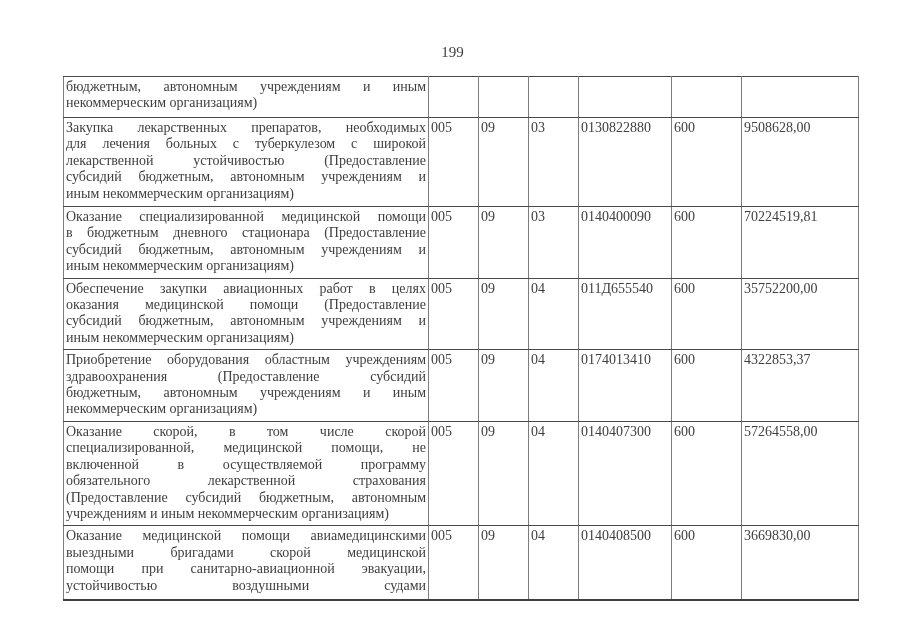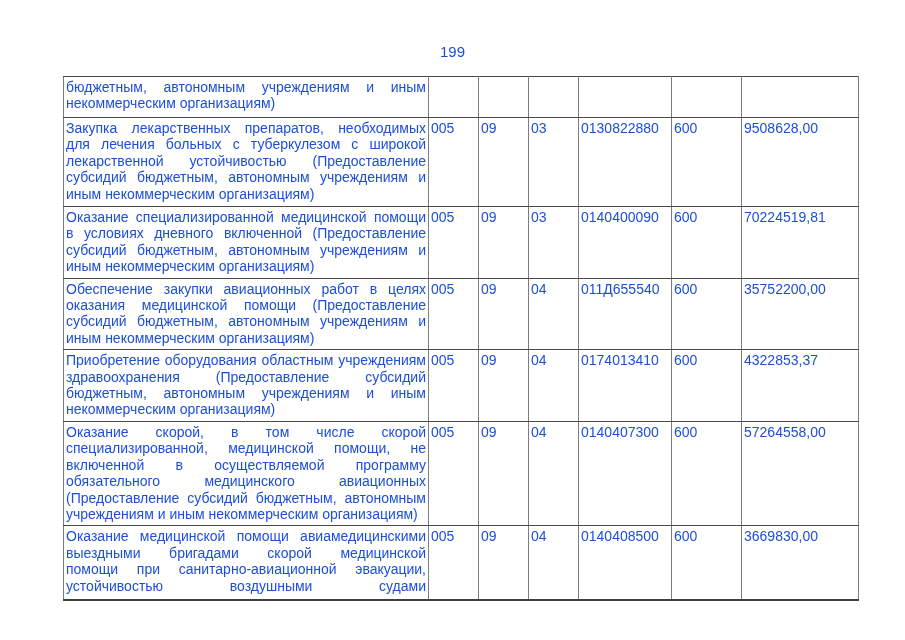--- a/index.html
+++ b/index.html
@@ -5,22 +5,22 @@
   html, body {
     margin: 0;
     padding: 0;
     background: #ffffff;
   }
   .page {
     position: relative;
     width: 905px;
     height: 640px;
     background: #ffffff;
-    font-family: Liberation Sans, sans-serif;
-    color: #1d4ed8;
+    font-family: Liberation Serif, serif;
+    color: #404040;
     overflow: hidden;
   }
   .page-number {
     position: absolute;
     top: 44px;
     left: 0;
     width: 100%;
     text-align: center;
     font-size: 15px;
     line-height: 16px;
@@ -103,21 +103,21 @@
           <td class="val-cell">005</td>
           <td class="val-cell">09</td>
           <td class="val-cell">03</td>
           <td class="val-cell">0130822880</td>
           <td class="val-cell">600</td>
           <td class="val-cell">9508628,00</td>
         </tr>
         <tr style="height: 66px;">
           <td class="name-cell">
             <div class="tline">Оказание специализированной медицинской помощи</div>
-            <div class="tline">в условиях дневного включенной (Предоставление</div>
+            <div class="tline">в бюджетным дневного стационара (Предоставление</div>
             <div class="tline">субсидий бюджетным, автономным учреждениям и</div>
             <div class="tline last">иным некоммерческим организациям)</div>
           </td>
           <td class="val-cell">005</td>
           <td class="val-cell">09</td>
           <td class="val-cell">03</td>
           <td class="val-cell">0140400090</td>
           <td class="val-cell">600</td>
           <td class="val-cell">70224519,81</td>
         </tr>
@@ -147,21 +147,21 @@
           <td class="val-cell">04</td>
           <td class="val-cell">0174013410</td>
           <td class="val-cell">600</td>
           <td class="val-cell">4322853,37</td>
         </tr>
         <tr style="height: 103px;">
           <td class="name-cell">
             <div class="tline">Оказание скорой, в том числе скорой</div>
             <div class="tline">специализированной, медицинской помощи, не</div>
             <div class="tline">включенной в осуществляемой программу</div>
-            <div class="tline">обязательного медицинского авиационных</div>
+            <div class="tline">обязательного лекарственной страхования</div>
             <div class="tline">(Предоставление субсидий бюджетным, автономным</div>
             <div class="tline last">учреждениям и иным некоммерческим организациям)</div>
           </td>
           <td class="val-cell">005</td>
           <td class="val-cell">09</td>
           <td class="val-cell">04</td>
           <td class="val-cell">0140407300</td>
           <td class="val-cell">600</td>
           <td class="val-cell">57264558,00</td>
         </tr>

